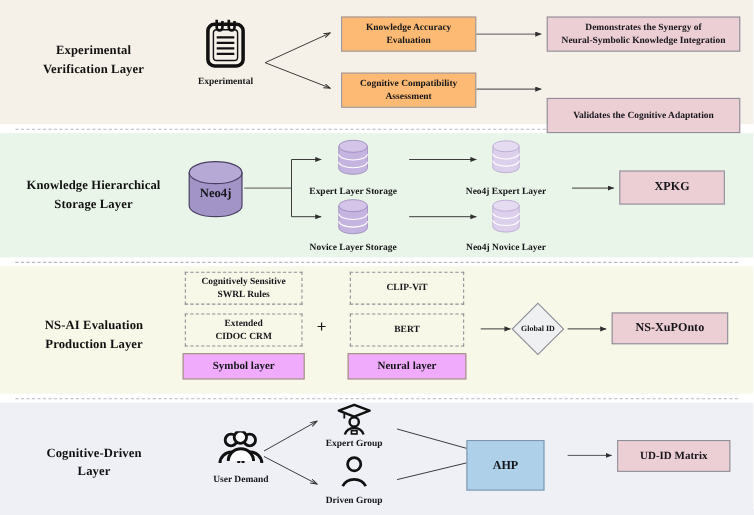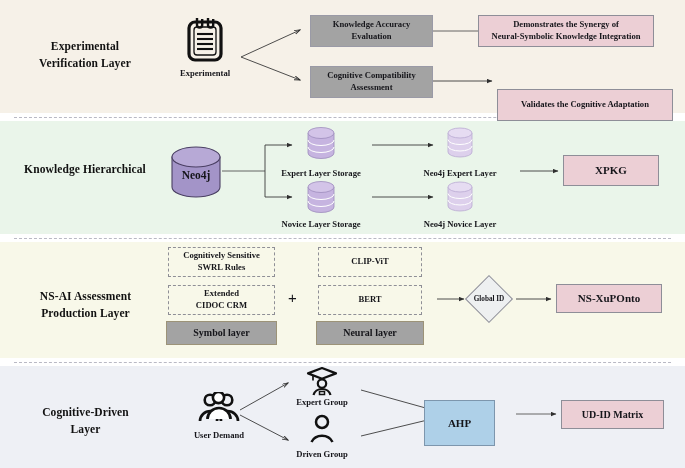--- a/index.html
+++ b/index.html
@@ -41,23 +41,23 @@
     display: flex;
     align-items: center;
     justify-content: center;
     text-align: center;
     font-size: 8.6px;
     font-weight: bold;
     line-height: 1.35;
     padding: 2px 4px;
     color: #15151a;
   }
-  .box-lav   { background: #a3a3a3; border: 1px solid #9a9aa6; }
+  .box-lav   { background: #fdba74; border: 1px solid #9a9aa6; }
   .box-pink  { background: #eccfd5; border: 1px solid #8e8e98; }
-  .box-cream { background: #a3a3a3; border: 1px solid #9c9378; }
+  .box-cream { background: #f0abfc; border: 1px solid #9c9378; }
   .box-blue  { background: #aed0e8; border: 1px solid #7d96ad; }
   .box-dash  { background: transparent; border: 1px dashed #8f8f96; }
 
   .big-label { font-size: 11px; }
   .mid-label { font-size: 10px; }
 
   .cap {
     position: absolute;
     text-align: center;
     font-size: 8.6px;
@@ -173,35 +173,36 @@
   </div>
 </div>
 
 <div class="node-box box-lav" style="left:310px; top:66px; width:123px; height:32px;">
   <div>
     <div>Cognitive Compatibility</div>
     <div>Assessment</div>
   </div>
 </div>
 
-<div class="node-box box-pink" style="left:478px; top:15px; width:176px; height:32px;">
+<div class="node-box box-pink" style="left:497px; top:15px; width:176px; height:32px;">
   <div>
     <div>Demonstrates the Synergy of</div>
     <div>Neural-Symbolic Knowledge Integration</div>
   </div>
 </div>
 
 <div class="node-box box-pink" style="left:497px; top:66px; width:176px; height:32px;margin-top:23px;">
   <div>
     <div>Validates the Cognitive Adaptation</div>
   </div>
 </div>
 
 <div class="layer-title" style="left:4px; top:161px; width:162px;">
   <div>Knowledge Hierarchical</div>
+  <div>Storage Layer</div>
 </div>
 
 <div class="cyl" style="left:168px; top:144px;">
   <svg width="56" height="56" viewBox="0 0 56 56">
     <path d="M4,13 L4,43 a24,10 0 0 0 48,0 L52,13 z" fill="#a394c8" stroke="#4a3f63" stroke-width="1.1"></path>
     <ellipse cx="28" cy="13" rx="24" ry="10" fill="#b7a9d6" stroke="#4a3f63" stroke-width="1.1"></ellipse>
     <text x="28" y="35" text-anchor="middle" font-family="Liberation Serif, serif" font-size="11.5" font-weight="bold" fill="#15151a">Neo4j</text>
   </svg>
 </div>
 
@@ -243,21 +244,21 @@
     <path d="M3,20 a12,5 0 0 0 24,0" fill="none" stroke="#ffffff" stroke-width="1"></path>
   </svg>
 </div>
 <div class="cap" style="left:400px; top:219px; width:120px;">Neo4j Novice Layer</div>
 
 <div class="node-box box-pink big-label" style="left:563px; top:155px; width:96px; height:31px;">
   <span>XPKG</span>
 </div>
 
 <div class="layer-title" style="left:8px; top:288px; width:155px;">
-  <div>NS-AI Assessment</div>
+  <div>NS-AI Evaluation</div>
   <div>Production Layer</div>
 </div>
 
 <div class="node-box box-dash" style="left:168px; top:247px; width:107px; height:30px;">
   <div>
     <div>Cognitively Sensitive</div>
     <div>SWRL Rules</div>
   </div>
 </div>
 

